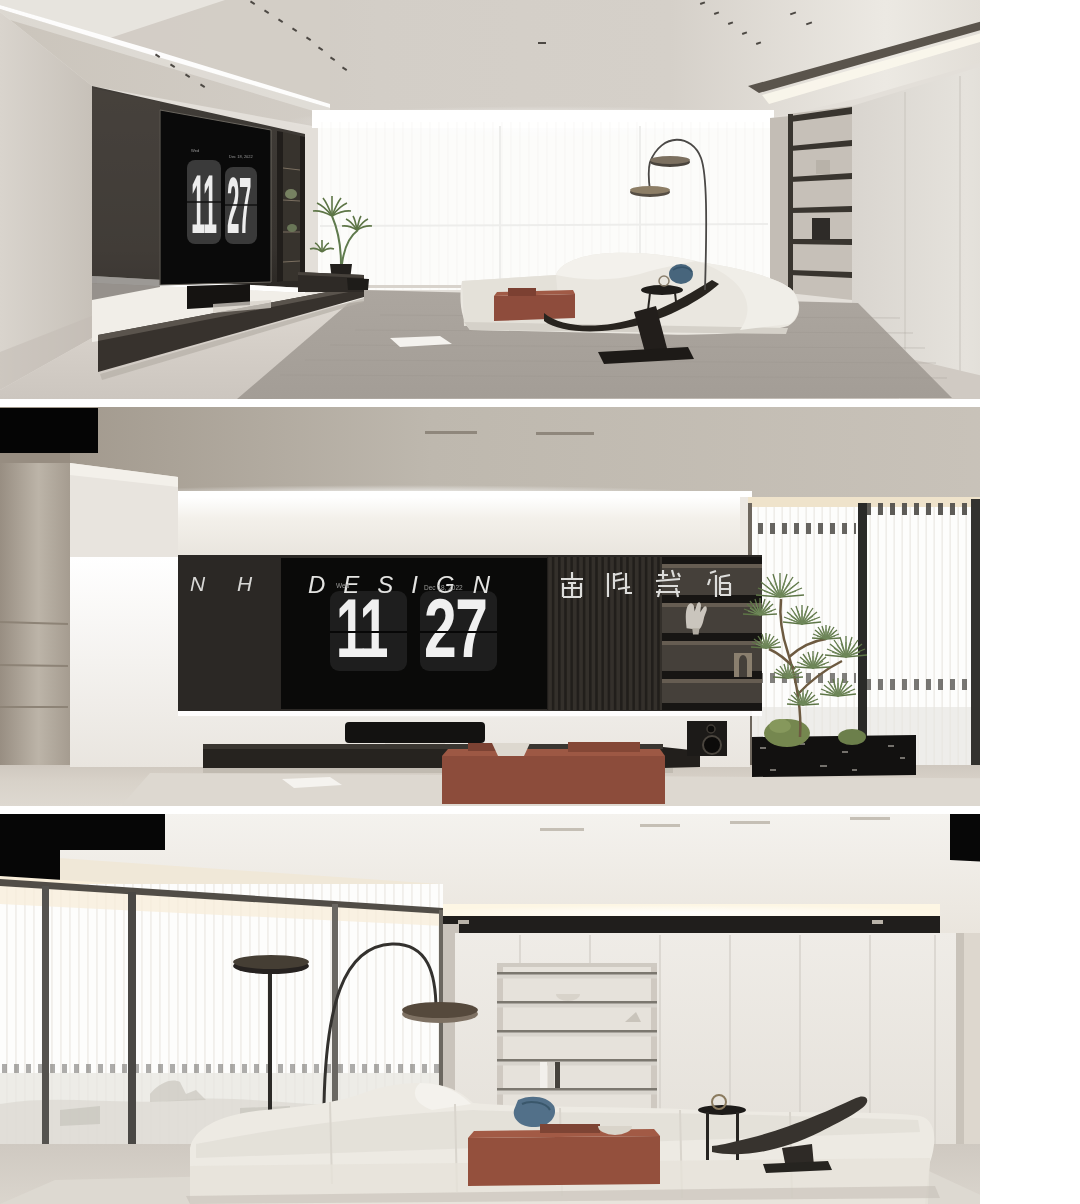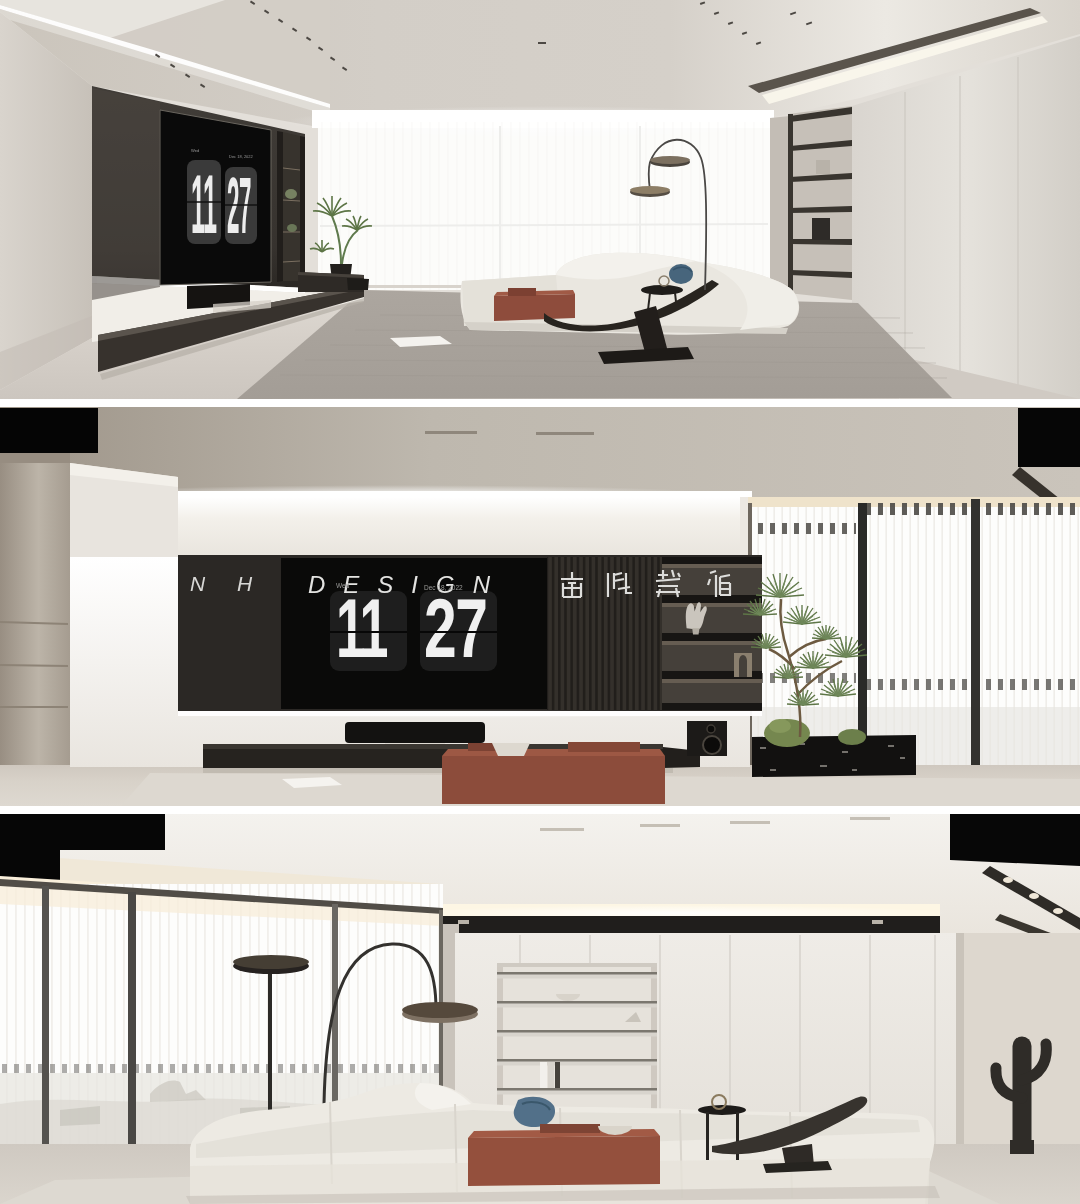--- a/index.html
+++ b/index.html
@@ -1,16 +1,16 @@
 <!DOCTYPE html>
 <html><head>
 <meta charset="utf-8">
 <style>
 html,body{margin:0;padding:0;background:#fff;}
-#page{position:relative;width:1080px;height:1204px;overflow:hidden;background:#fff;font-family:"Liberation Sans",sans-serif;}
+#page{position:relative;width:980px;height:1204px;overflow:hidden;background:#fff;font-family:"Liberation Sans",sans-serif;}
 #page svg{position:absolute;left:0;display:block;}
 </style>
 </head>
 <body>
 <div id="page">
 
 <svg style="top:0" width="1080" height="399" viewBox="0 0 1080 399">
 <defs>
 <linearGradient id="p1ceil" x1="0" y1="0" x2="1" y2="0">
 <stop offset="0" stop-color="#cbc5bc"></stop>

